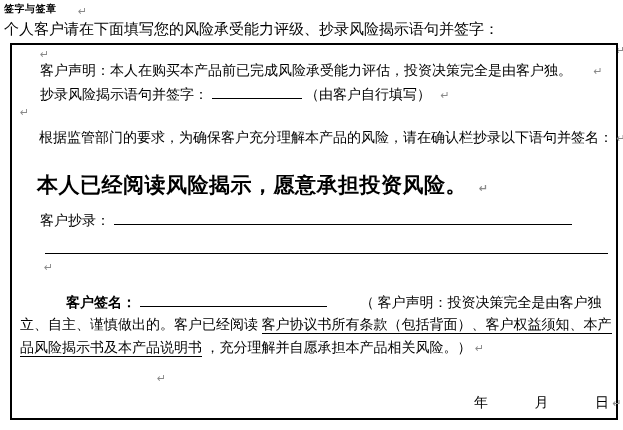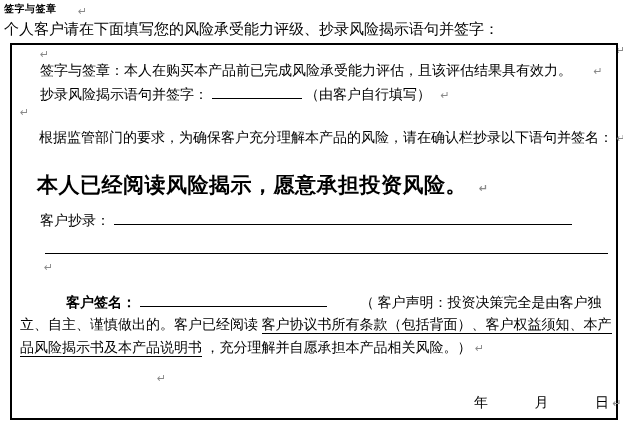--- a/index.html
+++ b/index.html
@@ -52,21 +52,21 @@
   <div class="doc-subtitle">个人客户请在下面填写您的风险承受能力评级、抄录风险揭示语句并签字：</div>
   <span class="pilcrow abs-mark" style="left:394px;top:22px;">↵</span>
 
   <span class="pilcrow abs-mark" style="left:616px;top:44px;">↵</span>
 
   <div class="box">
 
     <span class="pilcrow abs-mark" style="left:28px;top:3px;">↵</span>
 
     <div class="ln" style="left:28px;top:17px;">
-      <span>签字与签章：本人在购买本产品前已完成风险承受能力评估，且该评估结果具有效力。</span>
+      <span>客户声明：本人在购买本产品前已完成风险承受能力评估，投资决策完全是由客户独。</span>
       <span class="pilcrow sp18">↵</span>
     </div>
 
     <div class="ln" style="left:28px;top:39px;">
       <span>抄录风险揭示语句并签字：</span>
       <span class="blank" style="width:90px;"></span>
       <span>（由客户自行填写）</span>
       <span class="pilcrow sp6">↵</span>
     </div>
 

